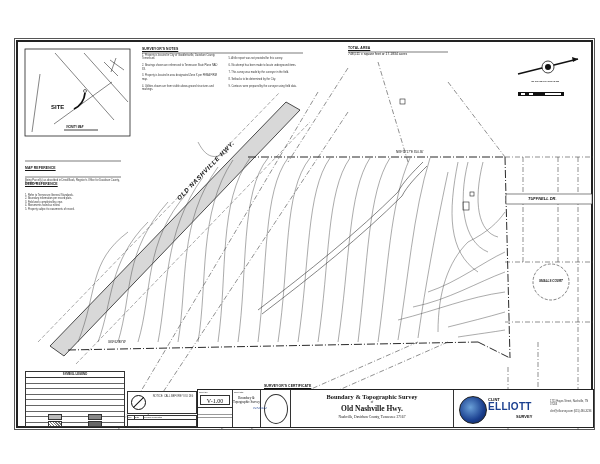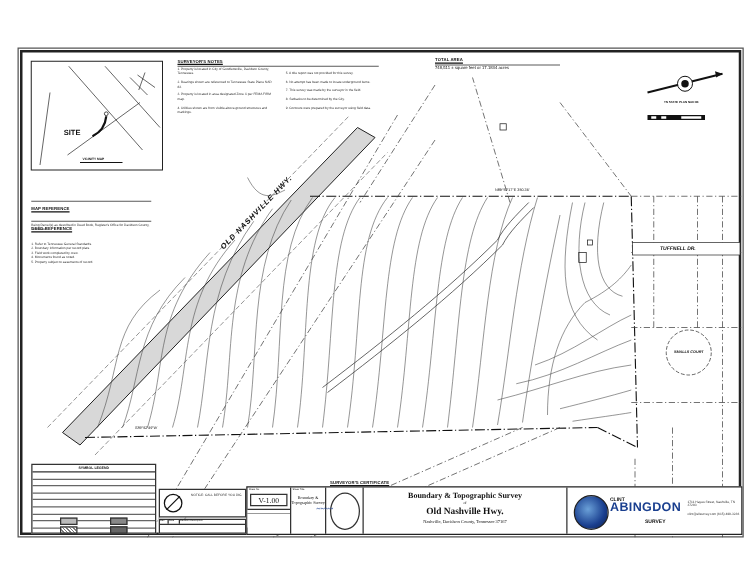--- a/index.html
+++ b/index.html
@@ -218,20 +218,20 @@
     </div>
     <div class="tb-cell serif" style="left:93px;width:163px;text-align:center;">
       <div style="font-size:6.4px;font-weight:bold;margin-top:3px;">Boundary &amp; Topographic Survey</div>
       <div style="font-size:3px;">of</div>
       <div style="font-size:7.5px;font-weight:bold;">Old Nashville Hwy.</div>
       <div style="font-size:3.6px;margin-top:1.5px;">Nashville, Davidson County, Tennessee 37167</div>
     </div>
     <div class="tb-cell" style="left:256px;width:141px;border-right:none;">
       <div style="position:absolute;left:5px;top:6px;width:26px;height:26px;border-radius:50%;background:radial-gradient(circle at 40% 40%,#6aa0d8,#1a3f8f 60%,#0b1d46);border:.6px solid #222;"></div>
       <div style="position:absolute;left:34px;top:7px;font-size:4px;font-weight:bold;">CLINT</div>
-      <div style="position:absolute;left:34px;top:11px;font-size:10px;font-weight:bold;color:#1a3f8f;letter-spacing:.3px;">ABINGDON</div>
+      <div style="position:absolute;left:34px;top:11px;font-size:10px;font-weight:bold;color:#1a3f8f;letter-spacing:.3px;">ELLIOTT</div>
       <div style="position:absolute;left:62px;top:24px;font-size:4px;font-weight:bold;">SURVEY</div>
       <div class="tiny" style="position:absolute;left:96px;top:10px;width:42px;">1711 Hayes Street, Nashville, TN 37203</div>
       <div class="tiny" style="position:absolute;left:96px;top:20px;width:42px;">clint@ellsurvey.com (615) 490-3236</div>
     </div>
   </div>
 
 </div>
 
 </body></html>

